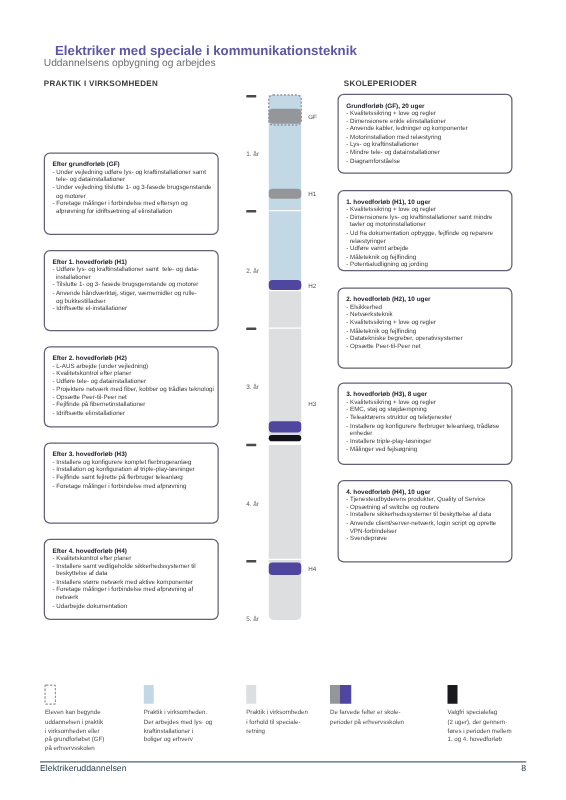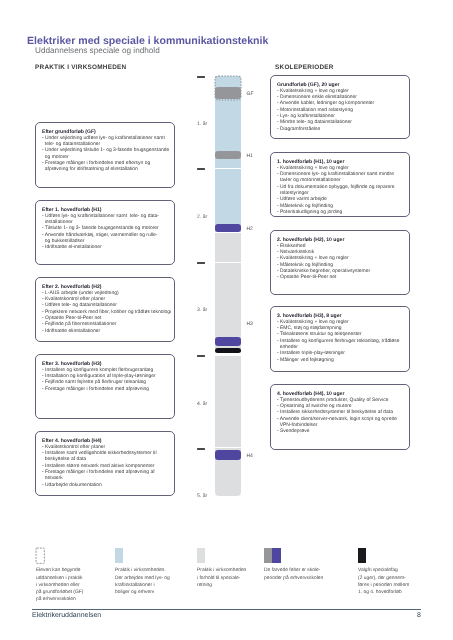--- a/index.html
+++ b/index.html
@@ -1,19 +1,19 @@
 <!DOCTYPE html>
 <html><head>
 <meta charset="utf-8">
 <style>
   html,body{margin:0;padding:0;}
   body{width:453px;height:640px;background:#ffffff;font-family:"Liberation Sans",sans-serif;overflow:hidden;-webkit-font-smoothing:antialiased;text-rendering:geometricPrecision;}
   .page{position:relative;width:453px;height:640px;}
 
-  .title{position:absolute;left:27px;top:35px;font-size:10.6px;font-weight:bold;color:#5b57a3;}
+  .title{position:absolute;left:44px;top:35px;font-size:10.6px;font-weight:bold;color:#5b57a3;}
   .subtitle{position:absolute;left:35px;top:46px;font-size:8.2px;color:#6b6e72;}
   .colhead{position:absolute;font-size:6.4px;font-weight:bold;color:#3a3a3a;letter-spacing:0.25px;}
 
   
   .ibox{position:absolute;border:0.9px solid #656078;border-radius:5px;background:#fff;box-sizing:border-box;}
   .ibox .bt{font-size:5.1px;font-weight:bold;color:#23232f;line-height:6.4px;white-space:nowrap;}
   .ibox ul{margin:0;padding:0;list-style:none;}
   .ibox li{font-size:4.97px;color:#3a3a3a;line-height:6.35px;white-space:pre;}
   .ibox .inner{padding:6.3px 0 0 6px;}
   .seg{position:absolute;left:0;width:26px;}
@@ -28,21 +28,21 @@
 
   .footline{position:absolute;left:32px;top:608.8px;width:389px;height:1.4px;background:#516577;}
   .foot{position:absolute;left:32px;top:611.8px;font-size:7.0px;color:#2b3e50;}
   .pageno{position:absolute;left:412px;top:611.8px;width:9px;text-align:right;font-size:7.0px;color:#2b3e50;}
 </style>
 </head>
 <body>
 
 <div class="page">
   <div class="title">Elektriker med speciale i kommunikationsteknik</div>
-  <div class="subtitle">Uddannelsens speciale og indhold</div>
+  <div class="subtitle">Uddannelsens opbygning og arbejdes</div>
   <div class="colhead" style="left:35px;top:64px;">PRAKTIK I VIRKSOMHEDEN</div>
   <div class="colhead" style="left:275px;top:64px;">SKOLEPERIODER</div>
 
   <div id="practice-col">
       <div class="ibox" style="left: 35px; top: 122px; width: 140px; height: 66px;">
         <div class="inner">
           <div class="bt">Efter grundforløb (GF)</div>
           <ul>
             <li>- Under vejledning udføre lys- og kraftinstallationer samt</li>
             <li>  tele- og datainstallationer</li>

